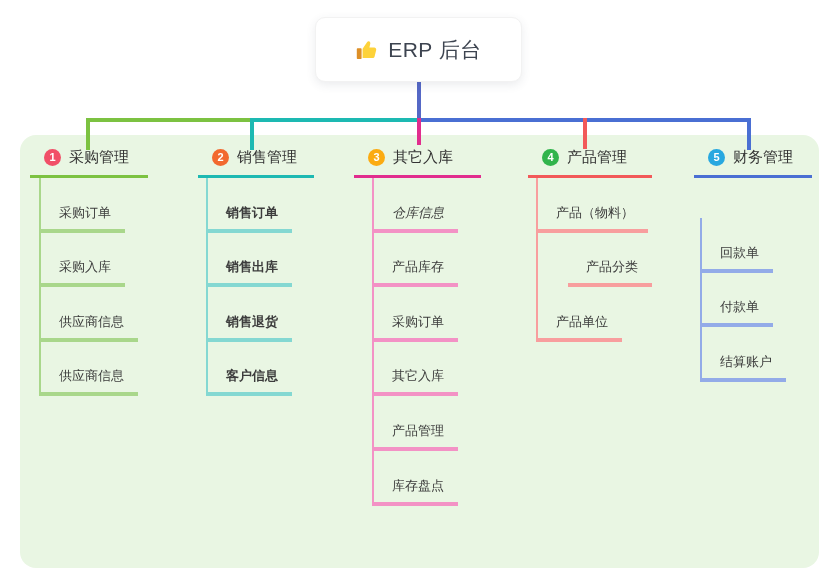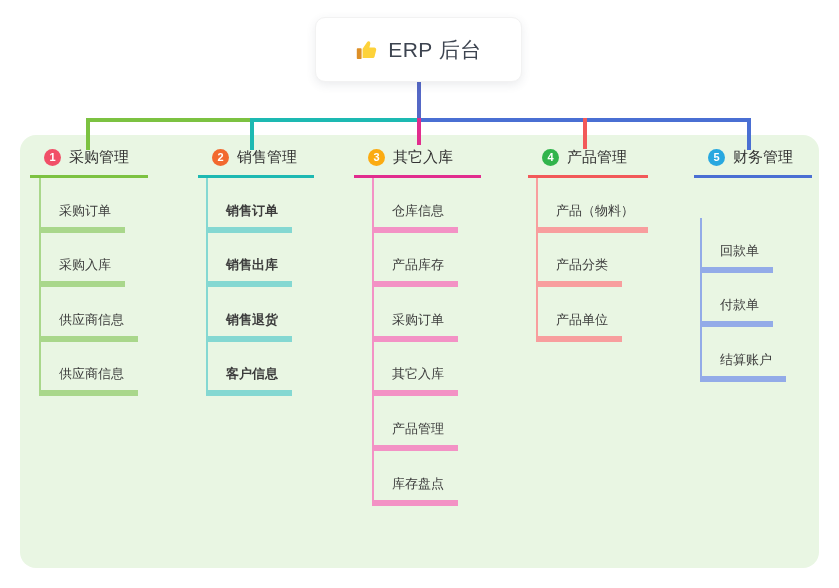--- a/index.html
+++ b/index.html
@@ -54,21 +54,21 @@
          color:#ffffff;font-size:11px;font-weight:bold;line-height:1;}
 
   .children{border-left:2px solid #ccc;width:fit-content;}
   .branch-0 .children{margin-left:9px;}
   .branch-1 .children{margin-left:8px;font-weight:bold;}
   .branch-2 .children{margin-left:18px;}
   .branch-3 .children{margin-left:8px;}
   .branch-4 .children{margin-left:6px;}
   .child{box-sizing:border-box;height:54.6px;display:flex;align-items:flex-end;
          width:fit-content;white-space:nowrap;
-         padding:0 14px 7px 18px;border-bottom:6px solid #d946ef;
+         padding:0 14px 7px 18px;border-bottom:4px solid #d946ef;
          font-size:13px;color:#3c3c3c;}
 </style>
 </head>
 <body>
 
 <div id="stage">
 
   <div class="panel"></div>
 
   <div class="line root-line" style="background: rgb(85, 104, 198);"></div>
@@ -113,36 +113,36 @@
           <div class="child" style="border-bottom-color: rgb(132, 216, 210);">销售退货</div>
           <div class="child" style="border-bottom-color: rgb(132, 216, 210);">客户信息</div>
         </div>
       </div>
       <div class="branch branch-2">
         <div class="btitle" style="border-bottom-color: rgb(225, 45, 142);">
           <span class="badge" style="background: rgb(251, 171, 17);">3</span>
           <span class="ttext">其它入库</span>
         </div>
         <div class="children" style="border-left-color: rgb(243, 146, 197);">
-          <div class="child" style="border-bottom-color: rgb(243, 146, 197);">仓库信息</div>
+          <div class="child" style="border-bottom-color: rgb(243, 146, 197); font-style: italic;">仓库信息</div>
           <div class="child" style="border-bottom-color: rgb(243, 146, 197);">产品库存</div>
           <div class="child" style="border-bottom-color: rgb(243, 146, 197);">采购订单</div>
           <div class="child" style="border-bottom-color: rgb(243, 146, 197); text-align: right;">其它入库</div>
           <div class="child" style="border-bottom-color: rgb(243, 146, 197);">产品管理</div>
           <div class="child" style="border-bottom-color: rgb(243, 146, 197);">库存盘点</div>
         </div>
       </div>
       <div class="branch branch-3">
         <div class="btitle" style="border-bottom-color: rgb(242, 89, 89);">
           <span class="badge" style="background: rgb(49, 180, 76);">4</span>
           <span class="ttext">产品管理</span>
         </div>
         <div class="children" style="border-left-color: rgb(248, 158, 158);">
           <div class="child" style="border-bottom-color: rgb(248, 158, 158);">产品（物料）</div>
-          <div class="child" style="border-bottom-color: rgb(248, 158, 158);">产品分类</div>
+          <div class="child" style="border-bottom-color: rgb(248, 158, 158); margin-left: 30px;">产品分类</div>
           <div class="child" style="border-bottom-color: rgb(248, 158, 158);">产品单位</div>
         </div>
       </div>
       <div class="branch branch-4">
         <div class="btitle" style="border-bottom-color: rgb(74, 111, 211);">
           <span class="badge" style="background: rgb(40, 168, 224);">5</span>
           <span class="ttext">财务管理</span>
         </div>
         <div class="children" style="border-left-color: rgb(147, 171, 232); margin-top: 40px;">
           <div class="child" style="border-bottom-color: rgb(147, 171, 232);">回款单</div>

